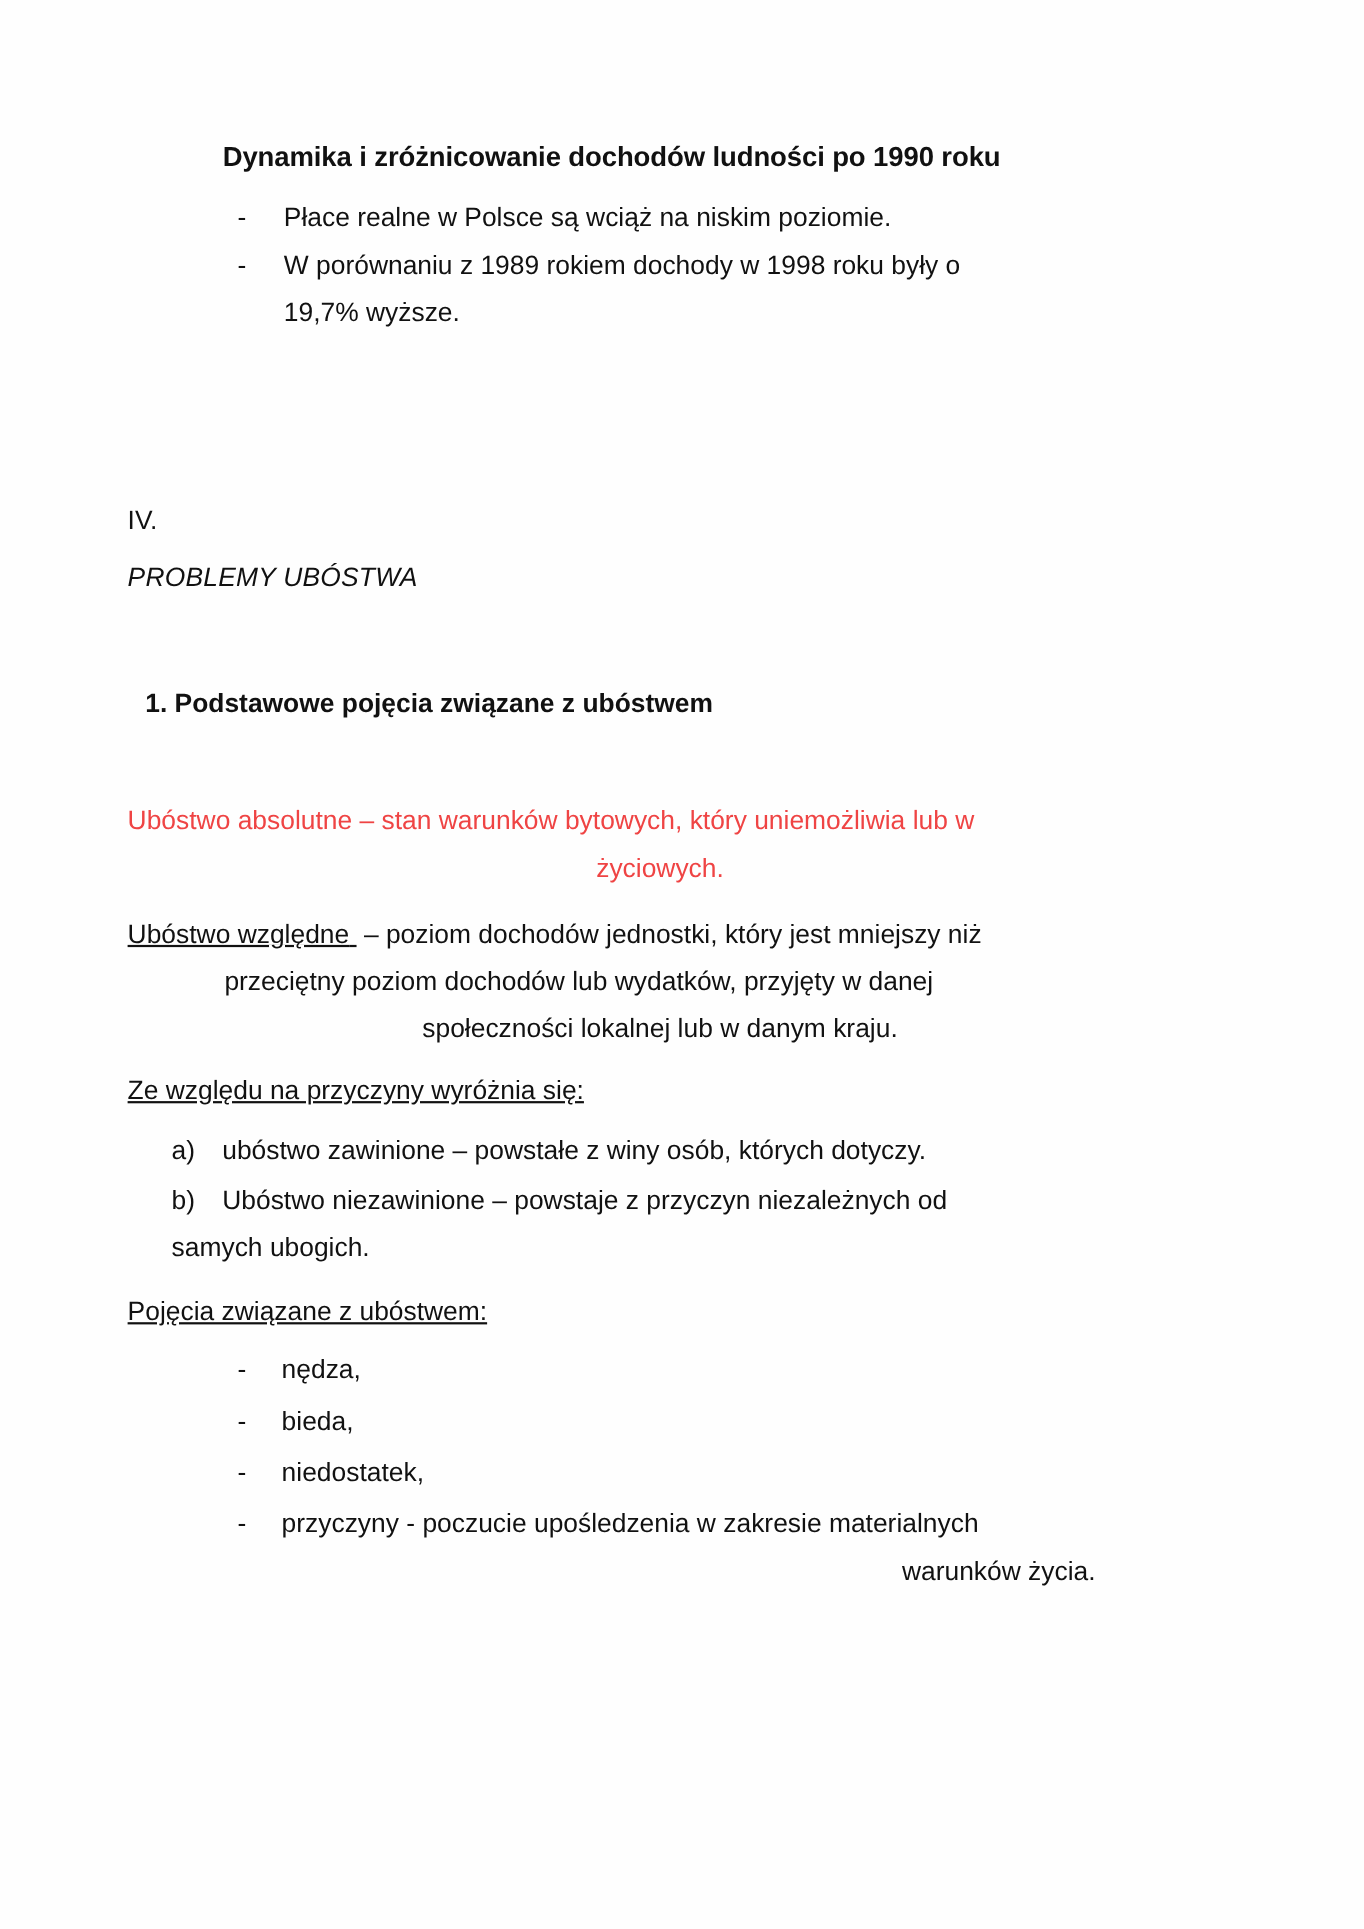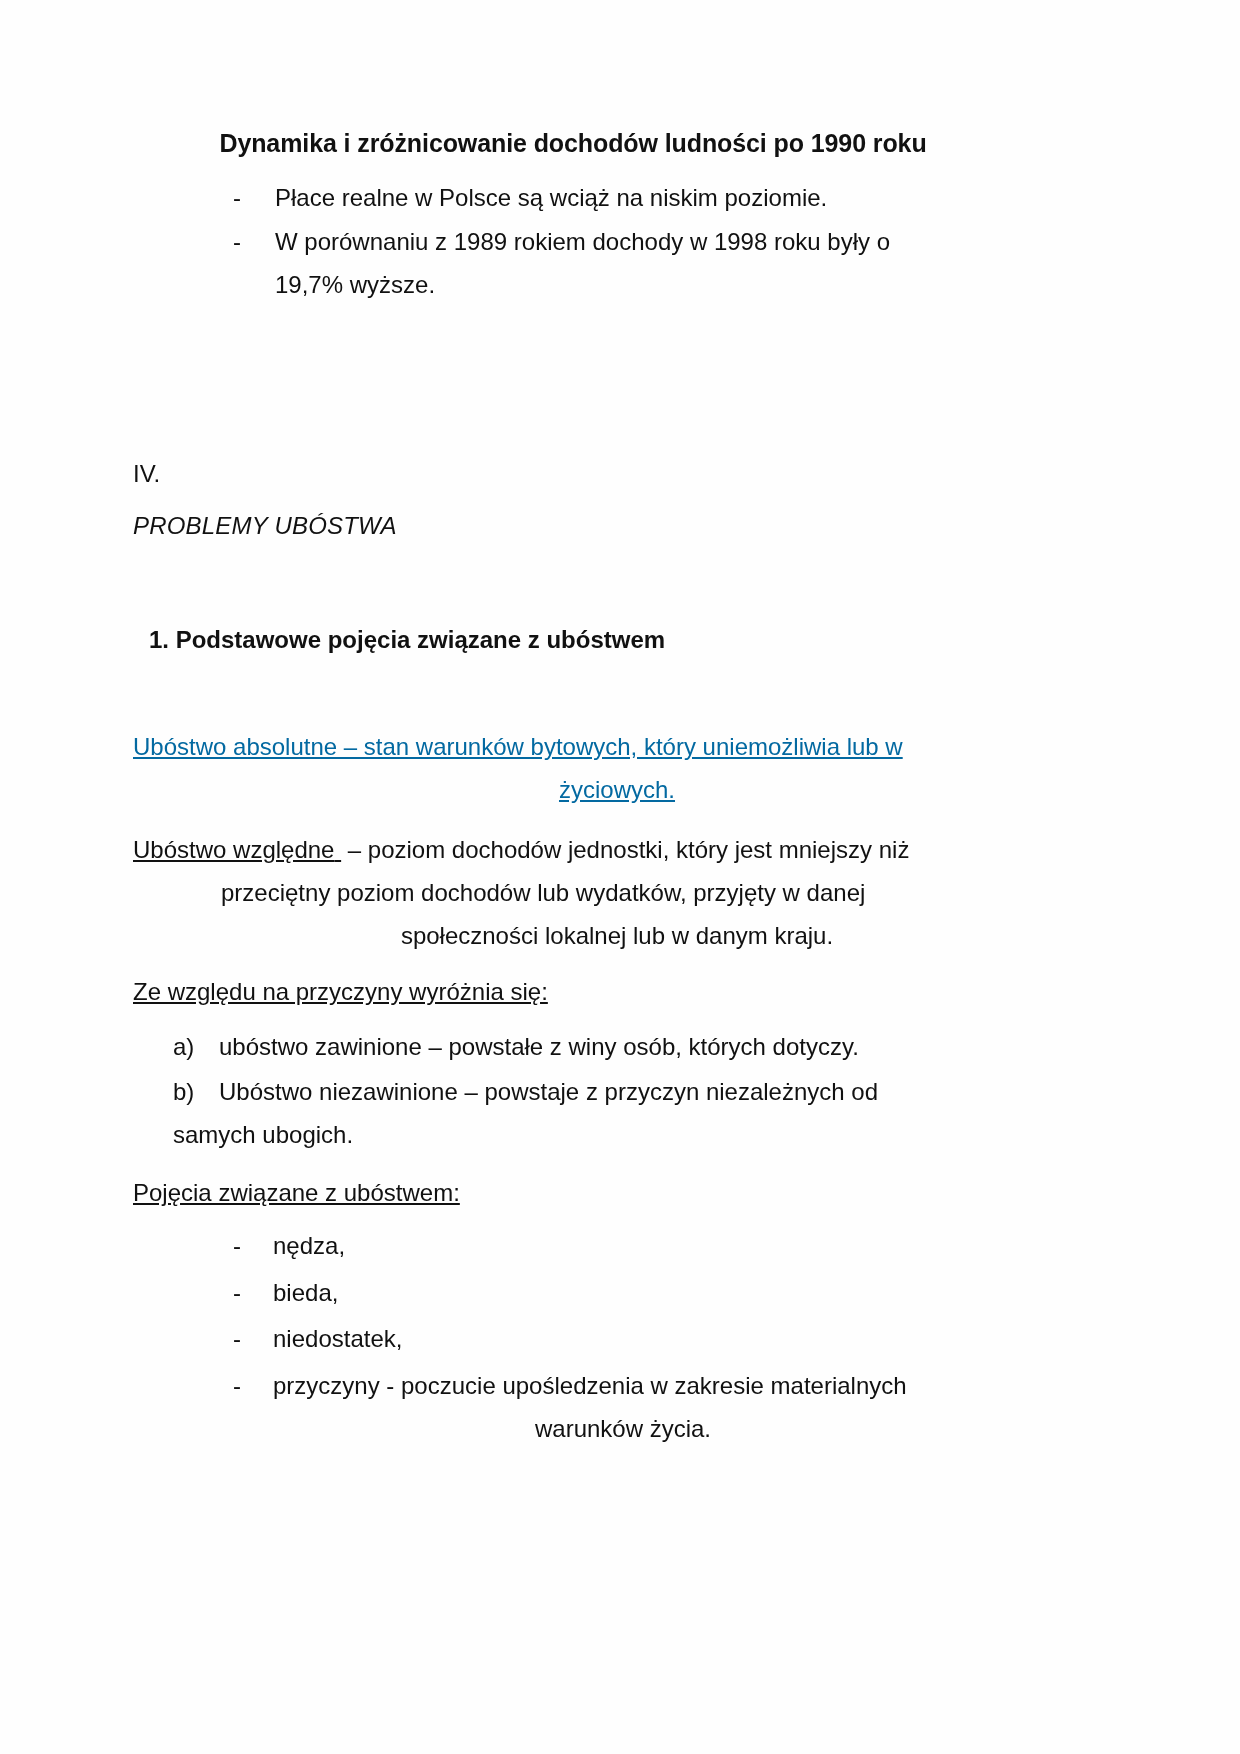--- a/index.html
+++ b/index.html
@@ -16,21 +16,21 @@
     position: relative;
     overflow: hidden;
   }
   .page {
     position: absolute;
     inset: 0;
     background: #fefefe;
   }
   .content {
     position: absolute;
-    left: 133px;
+    left: 116px;
     top: 0;
     width: 880px;
   }
 
   
   .doc-title {
     font-size: 25px;
     font-weight: bold;
     line-height: 1.25;
     text-align: center;
@@ -94,21 +94,21 @@
   
   .def {
     font-size: 24px;
     line-height: 1.78;
     margin: 0;
     padding-top: 52px;
     text-align: justify;
     text-justify: inter-word;
     text-indent: 0;
   }
-  .def.red { color: #0369a1; text-decoration: underline; }
+  .def.red { color: #ef4444; }
   .def-block {
     font-size: 24px;
     line-height: 1.78;
     text-align: justify;
     text-justify: inter-word;
     margin: 0;
   }
   .def-block .l1 { display: block; }
   .def-block .l2,
   .def-block .l3 {
@@ -175,21 +175,21 @@
     box-sizing: content-box;
   }
   .dash-list .body {
     flex: 1 1 auto;
     text-align: justify;
     text-justify: inter-word;
   }
   .dash-list .body.nojust { text-align: left; }
   .dash-list .body .wrap2 {
     display: block;
-    text-align: center;
+    text-align: right;
     margin-left: -40px;
   }
 </style>
 </head>
 <body>
 
 <div class="page">
   <div class="content">
 
     <h1 class="doc-title">Dynamika i zróżnicowanie dochodów ludności po 1990 roku</h1>

